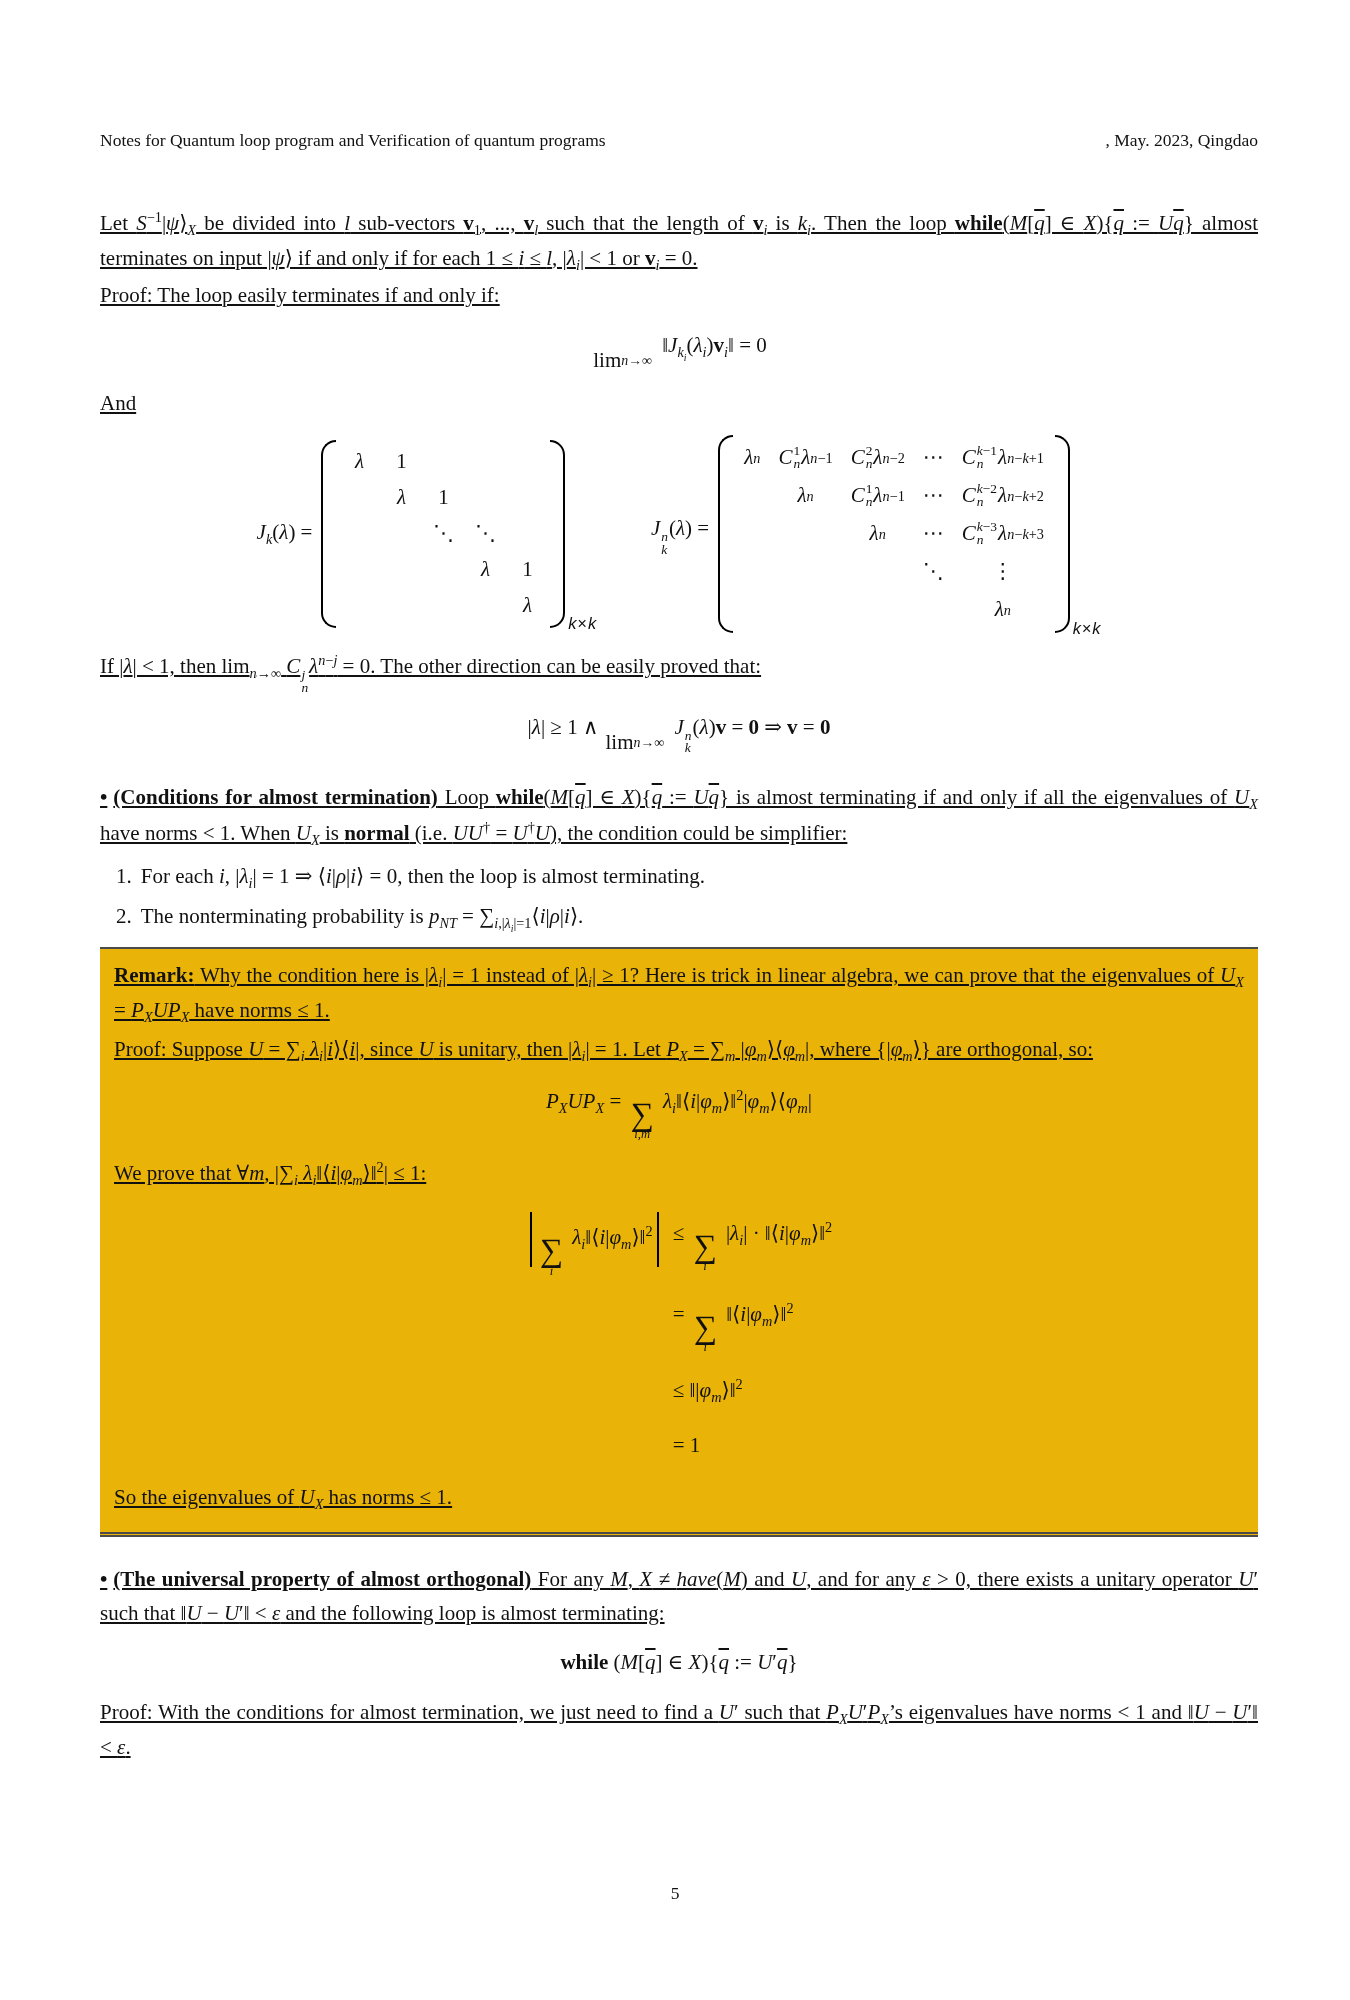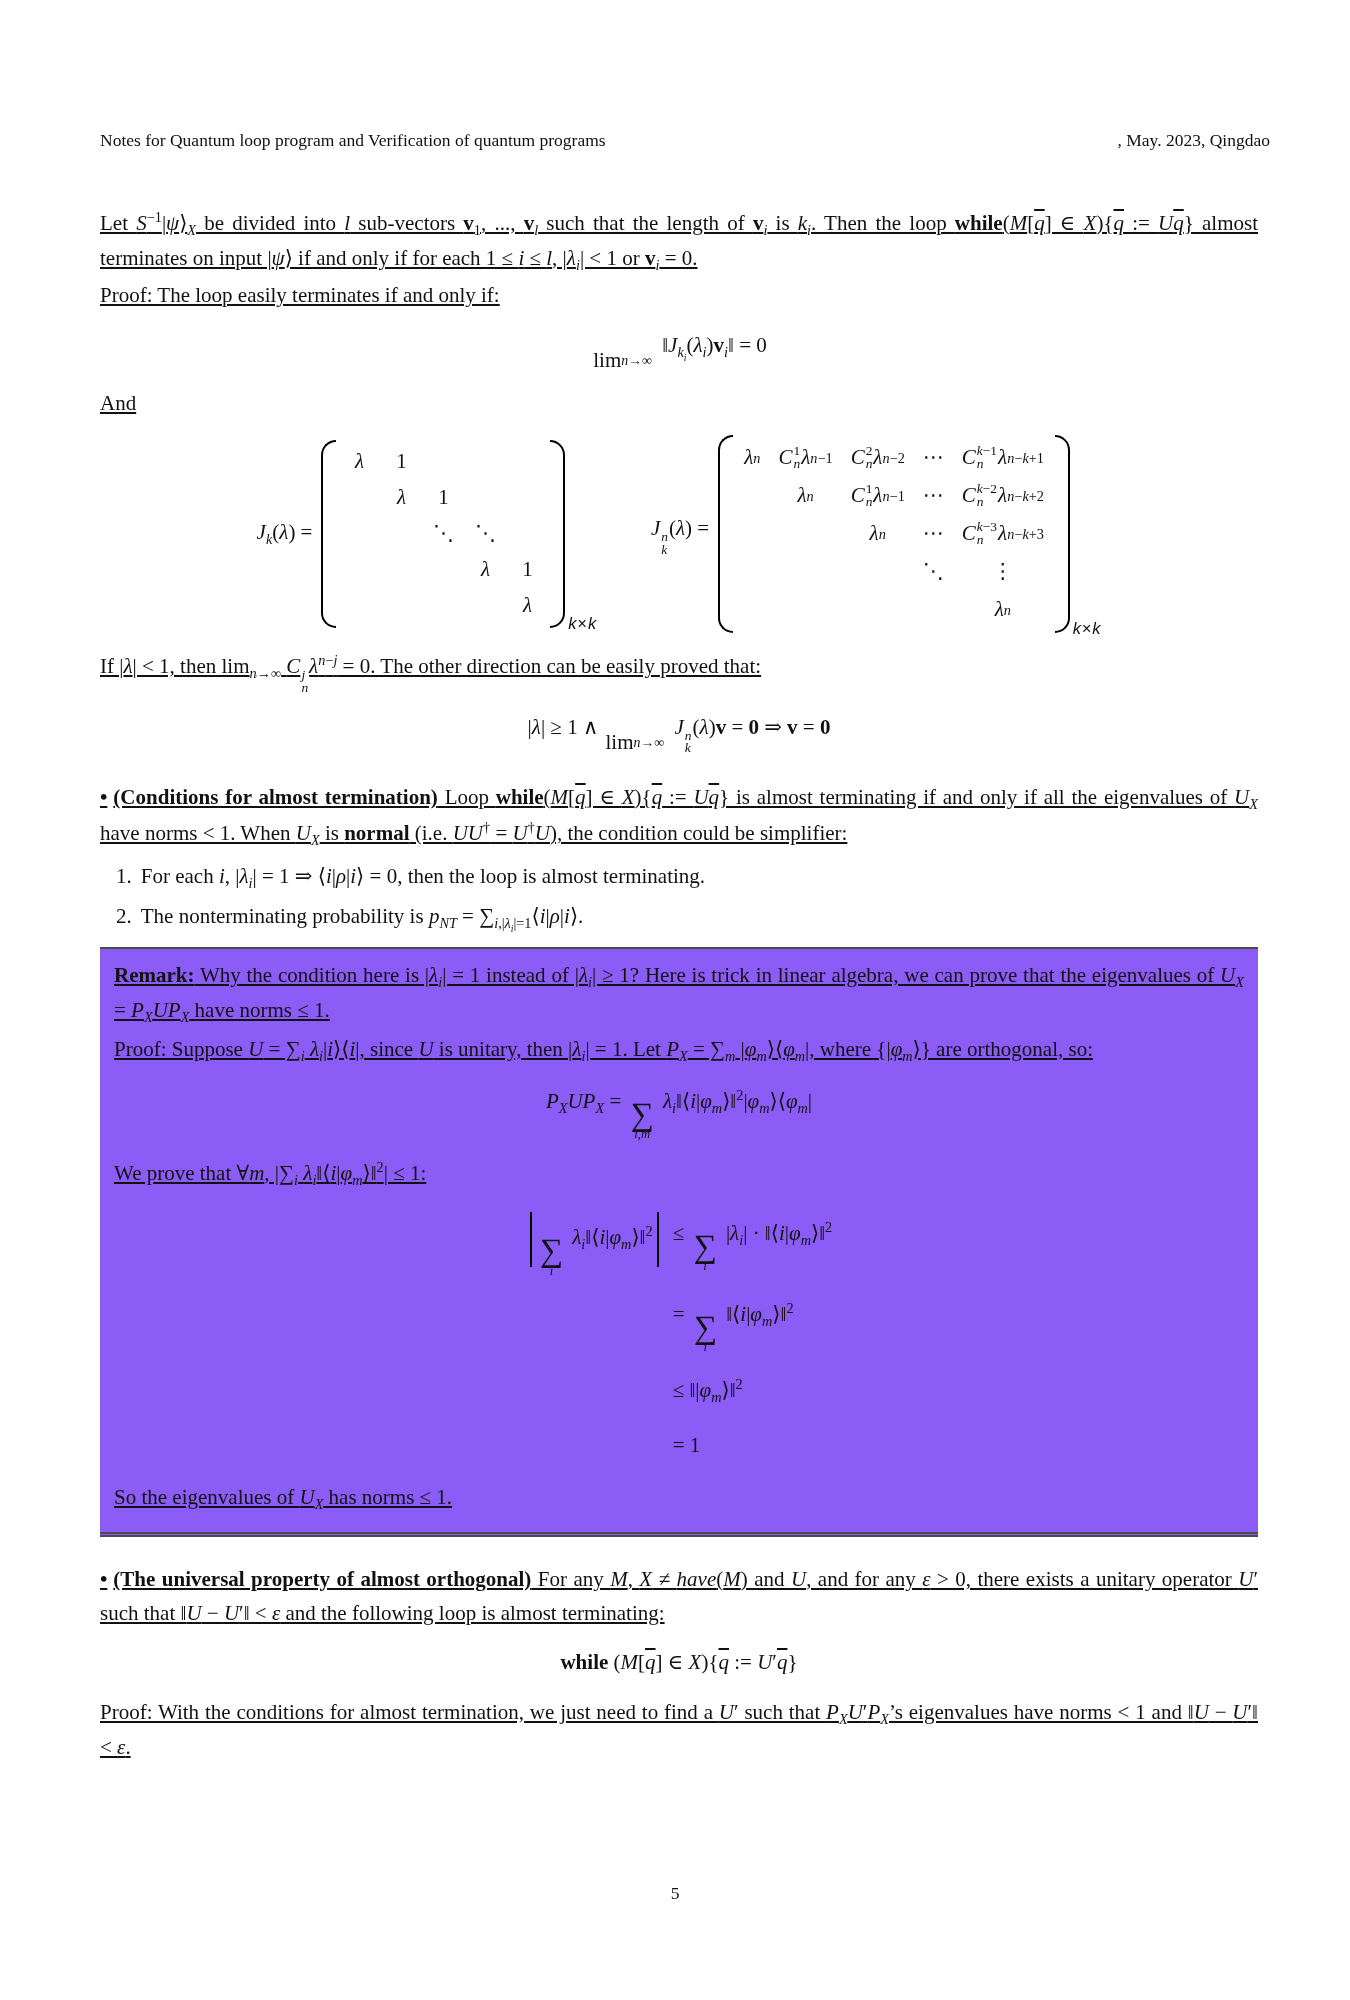--- a/index.html
+++ b/index.html
@@ -4,21 +4,21 @@
 <style>
   html,body{margin:0;padding:0;background:#fff;}
   .page{
     position:relative;
     width:1350px;height:2000px;
     margin:0 auto;background:#ffffff;color:#111;
     font-family:"Liberation Serif","DejaVu Serif",serif;
     overflow:hidden;
   }
   .runhead{
-    position:absolute;top:130px;left:100px;right:80px;
+    position:absolute;top:130px;left:100px;right:92px;
     display:flex;justify-content:space-between;
     font-size:17.5px;
   }
   .main{
     position:absolute;top:206px;left:100px;right:92px;
     font-size:21px;line-height:1.6;
   }
   p{margin:0;text-decoration:underline;}
   .para{text-align:justify;margin:0 0 2px 0;}
   .eqc{text-align:center;margin:16px 0;}
@@ -54,21 +54,21 @@
   .mgrid .mcell{display:flex;align-items:center;justify-content:center;padding:0 9px;white-space:nowrap;}
   .msub{align-self:flex-end;transform:translateY(10px);margin-left:2px;font-size:0.78em;font-family:Liberation Mono, monospace;}
   
   .bullet{text-align:justify;margin:26px 0 4px;}
   .bullet .dot{font-weight:bold;margin-right:6px;}
   .nlist{margin:8px 0 4px;}
   .nitem{display:flex;gap:9px;padding-left:16px;margin:5px 0;}
   
   .remark{
     margin:10px 0 14px;
-    background:#8b5cf6;
+    background:#eab308;
     border-top:2px solid #4a4a4a;
     border-bottom:5px double #4a4a4a;
     padding:10px 14px 12px;
   }
   .remark .para{margin-bottom:4px;}
   
   .derive{display:grid;grid-template-columns:auto auto;justify-content:center;column-gap:10px;row-gap:20px;align-items:center;margin:20px 0 18px;}
   .derive .lhs{text-align:right;white-space:nowrap;}
   .derive .rhs{text-align:left;white-space:nowrap;}
   .pagenum{position:absolute;bottom:96px;left:0;right:0;text-align:center;font-size:17.5px;}

